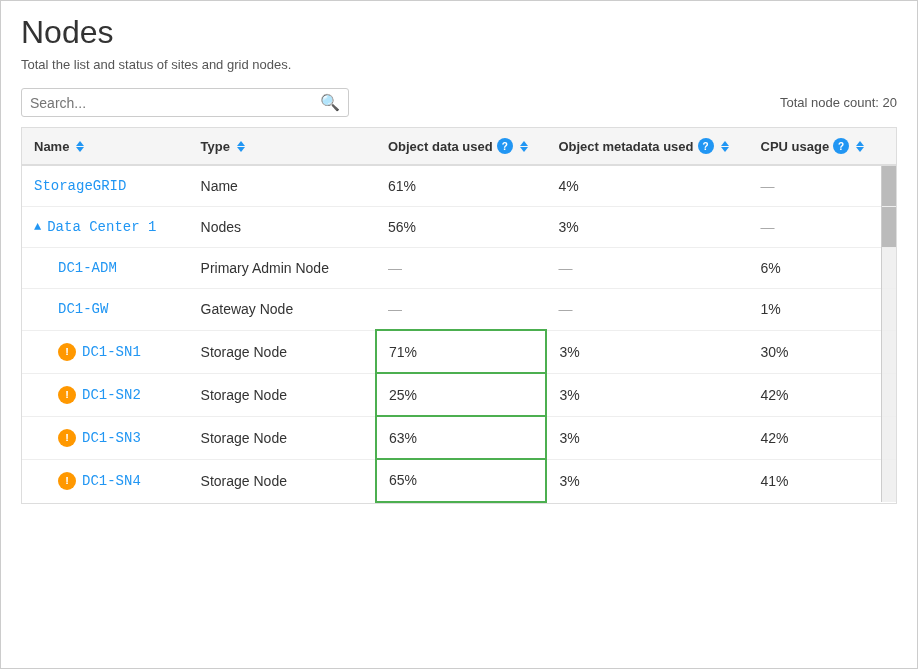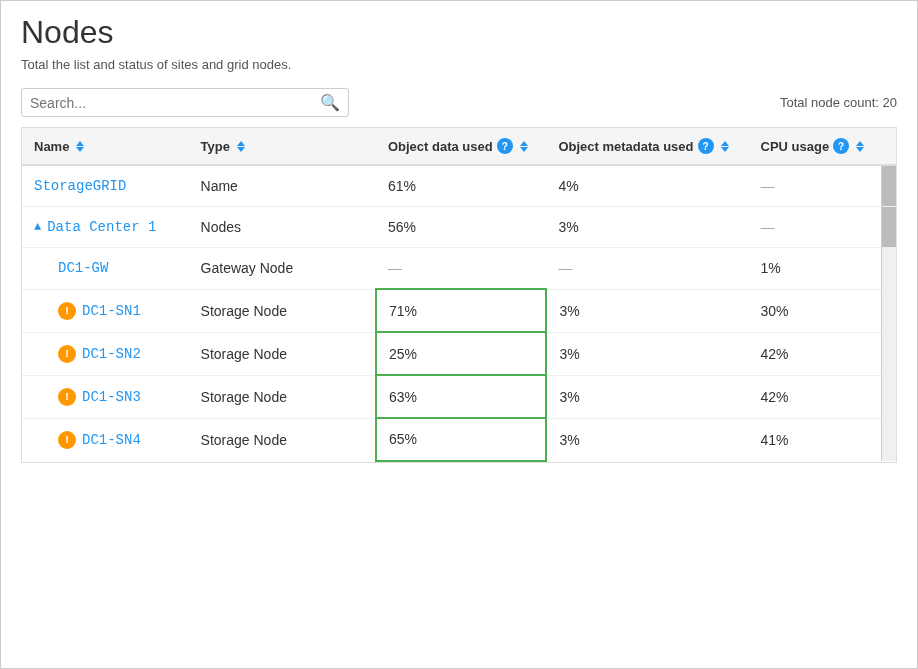--- a/index.html
+++ b/index.html
@@ -254,20 +254,32 @@
             </td>
             <td>Nodes</td>
             <td>56%</td>
             <td>3%</td>
             <td><span class="dash">—</span></td>
             <td style="width: 14px; padding: 0px; background: rgb(187, 187, 187); border-left: 1px solid rgb(204, 204, 204);"></td>
           </tr>
           <tr>
             <td>
               <div class="node-name-cell" style="padding-left: 24px;">
+                <a class="link" href="#">DC1-ADM</a>
+              </div>
+            </td>
+            <td>Primary Admin Node</td>
+            <td><span class="dash">—</span></td>
+            <td><span class="dash">—</span></td>
+            <td>6%</td>
+            <td style="width: 14px; padding: 0px; background: rgb(240, 240, 240); border-left: 1px solid rgb(204, 204, 204);"></td>
+          </tr>
+          <tr>
+            <td>
+              <div class="node-name-cell" style="padding-left: 24px;">
                 <a class="link" href="#">DC1-GW</a>
               </div>
             </td>
             <td>Gateway Node</td>
             <td><span class="dash">—</span></td>
             <td><span class="dash">—</span></td>
             <td>1%</td>
             <td style="width: 14px; padding: 0px; background: rgb(240, 240, 240); border-left: 1px solid rgb(204, 204, 204);"></td>
           </tr>
           <tr>

